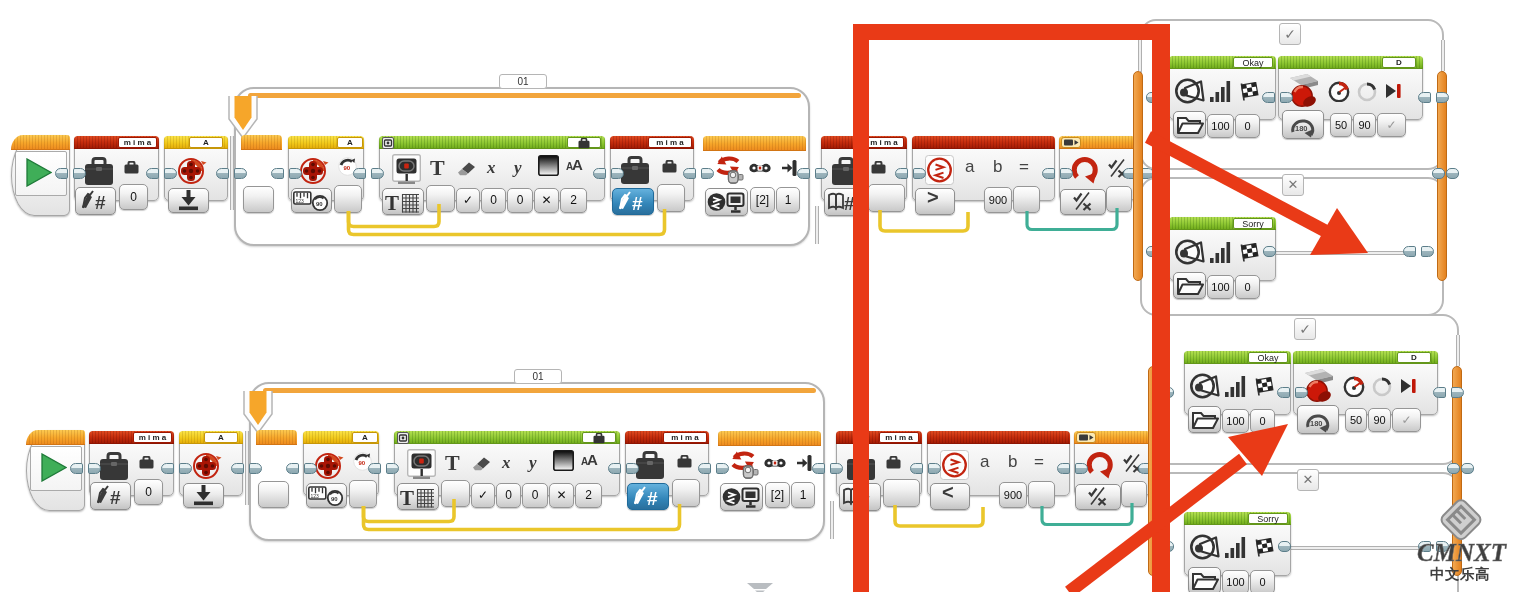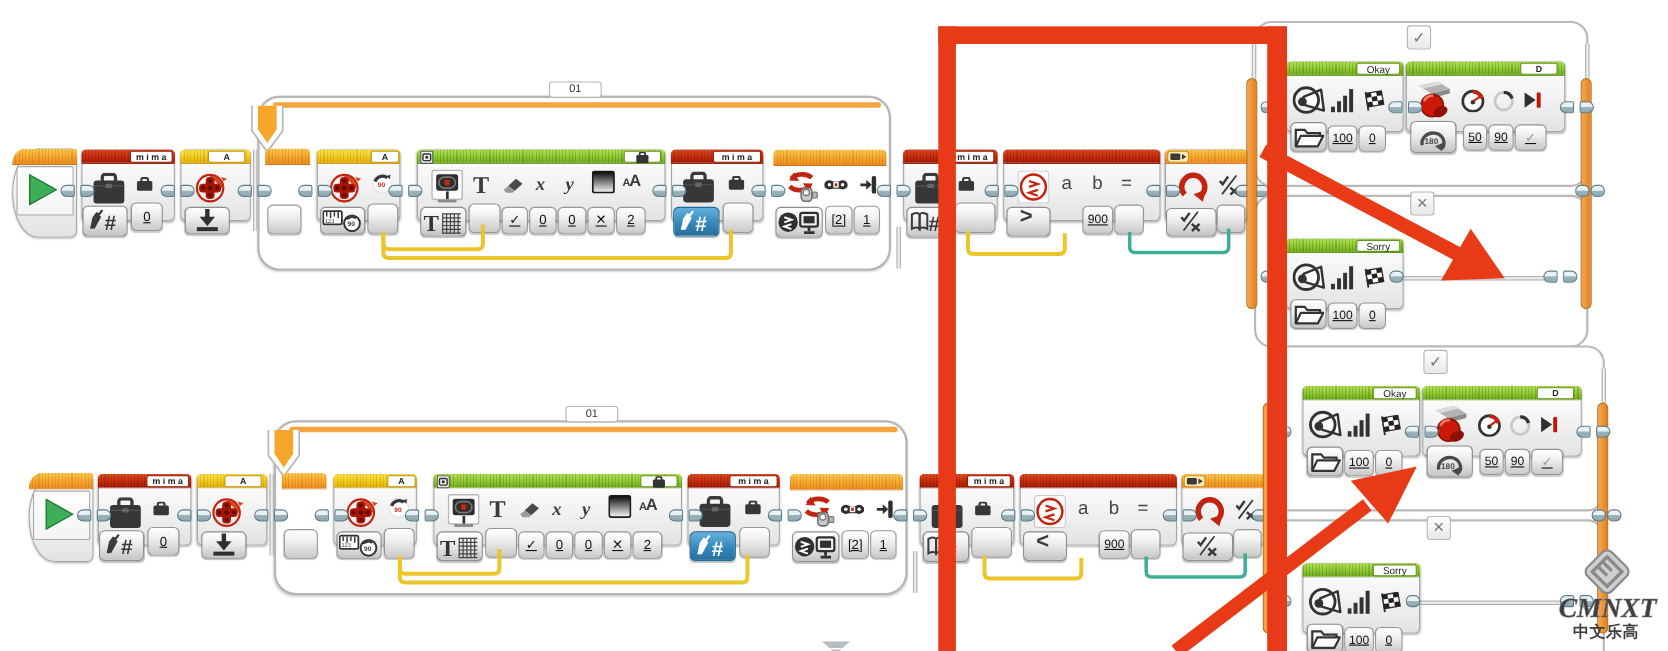--- a/index.html
+++ b/index.html
@@ -9,21 +9,21 @@
   border:1px solid #a6a6a6;border-radius:5px;box-shadow:0 1px 2px rgba(0,0,0,.28);}
 .hd{position:absolute;left:0px;top:0px;right:0px;height:13px;border-radius:4px 4px 0 0;}
 .hx{}
 .hdO{background-image:repeating-linear-gradient(90deg,rgba(120,60,0,.16) 0 1px,rgba(255,255,255,0) 1px 3px),linear-gradient(#fcca52,#f6a62a 55%,#ee8c1f);border-bottom:1px solid #d27514;}
 .hdR{background-image:repeating-linear-gradient(90deg,rgba(60,0,0,.18) 0 1px,rgba(255,255,255,0) 1px 3px),linear-gradient(#e04b22,#c62d0d 50%,#a51c04);border-bottom:1px solid #8d1503;}
 .hdY{background-image:repeating-linear-gradient(90deg,rgba(120,90,0,.18) 0 1px,rgba(255,255,255,0) 1px 3px),linear-gradient(#fae34a,#f2cb1d 55%,#e5ae09);border-bottom:1px solid #c69608;}
 .hdG{background-image:repeating-linear-gradient(90deg,rgba(20,70,0,.20) 0 1px,rgba(255,255,255,0) 1px 3px),linear-gradient(#b4e052,#8fc833 55%,#73ad1d);border-bottom:1px solid #63961a;}
 .tb{position:absolute;top:1px;height:11px;background:#fff;border:1px solid rgba(0,0,0,.3);
   border-radius:2px;font-size:8px;font-weight:bold;color:#222;text-align:center;line-height:10px;}
 .in{position:absolute;background:linear-gradient(#ffffff,#f2f2f2 35%,#c9c9c9);border:1px solid #969696;
-  border-radius:5px;font-size:12px;color:#111;text-align:center;box-shadow:0 1px 1px rgba(0,0,0,.2);text-decoration:underline;}
+  border-radius:5px;font-size:12px;color:#111;text-align:center;box-shadow:0 1px 1px rgba(0,0,0,.2);}
 .sl{position:absolute;background:linear-gradient(#ffffff,#ececec 45%,#c4c4c4);border:1px solid #8f8f8f;
   border-radius:5px;box-shadow:0 1px 1px rgba(0,0,0,.25);}
 .pl{position:absolute;width:13px;height:11px;border:1px solid #5c7e8a;border-radius:5px;
   background:linear-gradient(#e8f1f3 45%,#9cb4bc 50%,#8ea9b2);}
 .plL{border-radius:6px 2px 2px 6px;}
 .plR{border-radius:2px 6px 6px 2px;}
 .lw{position:absolute;border:2px solid #b5b5b5;border-radius:20px;background:#fff;box-shadow:0 1px 2px rgba(0,0,0,.18);}
 .cs{position:absolute;border:2px solid #b9b9b9;border-radius:16px;background:#fff;}
 .br{position:absolute;width:10px;background:linear-gradient(90deg,#f2a851,#e4821f);border:1px solid #c06a14;border-radius:5px;}
 .sq{position:absolute;height:4px;border-top:1.5px solid #b0b0b0;border-bottom:1.5px solid #b0b0b0;background:#eee;}

